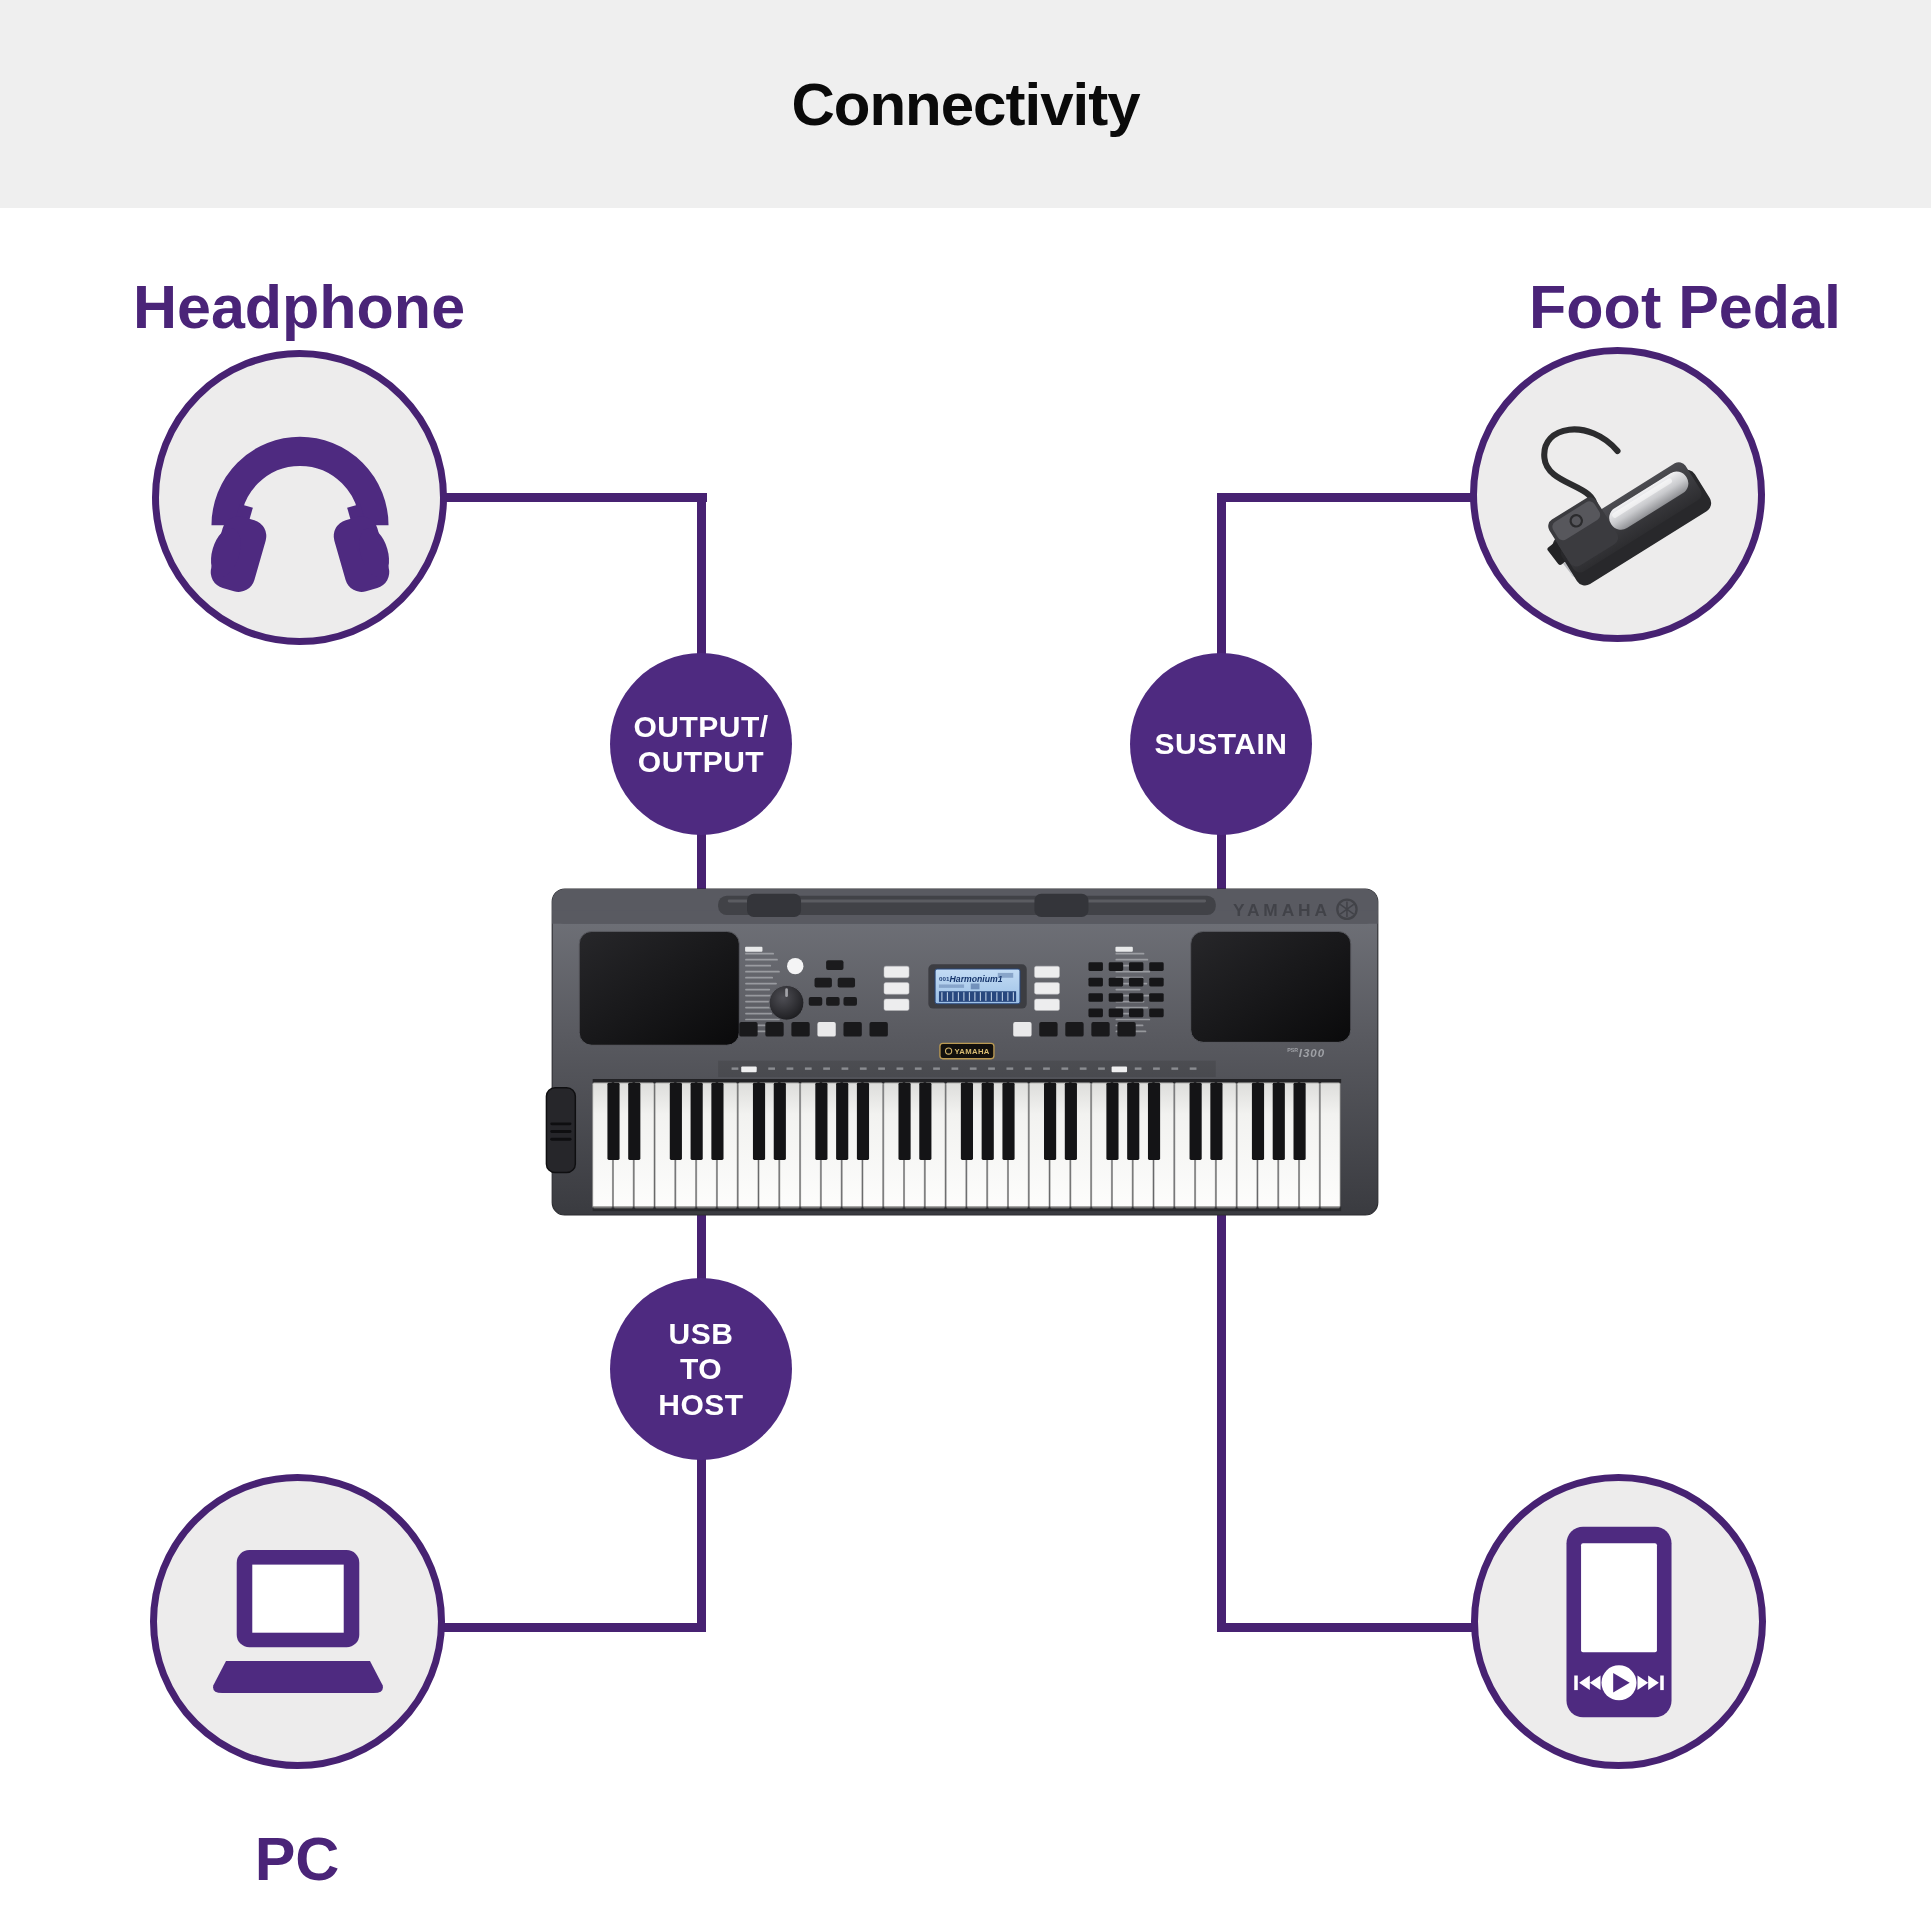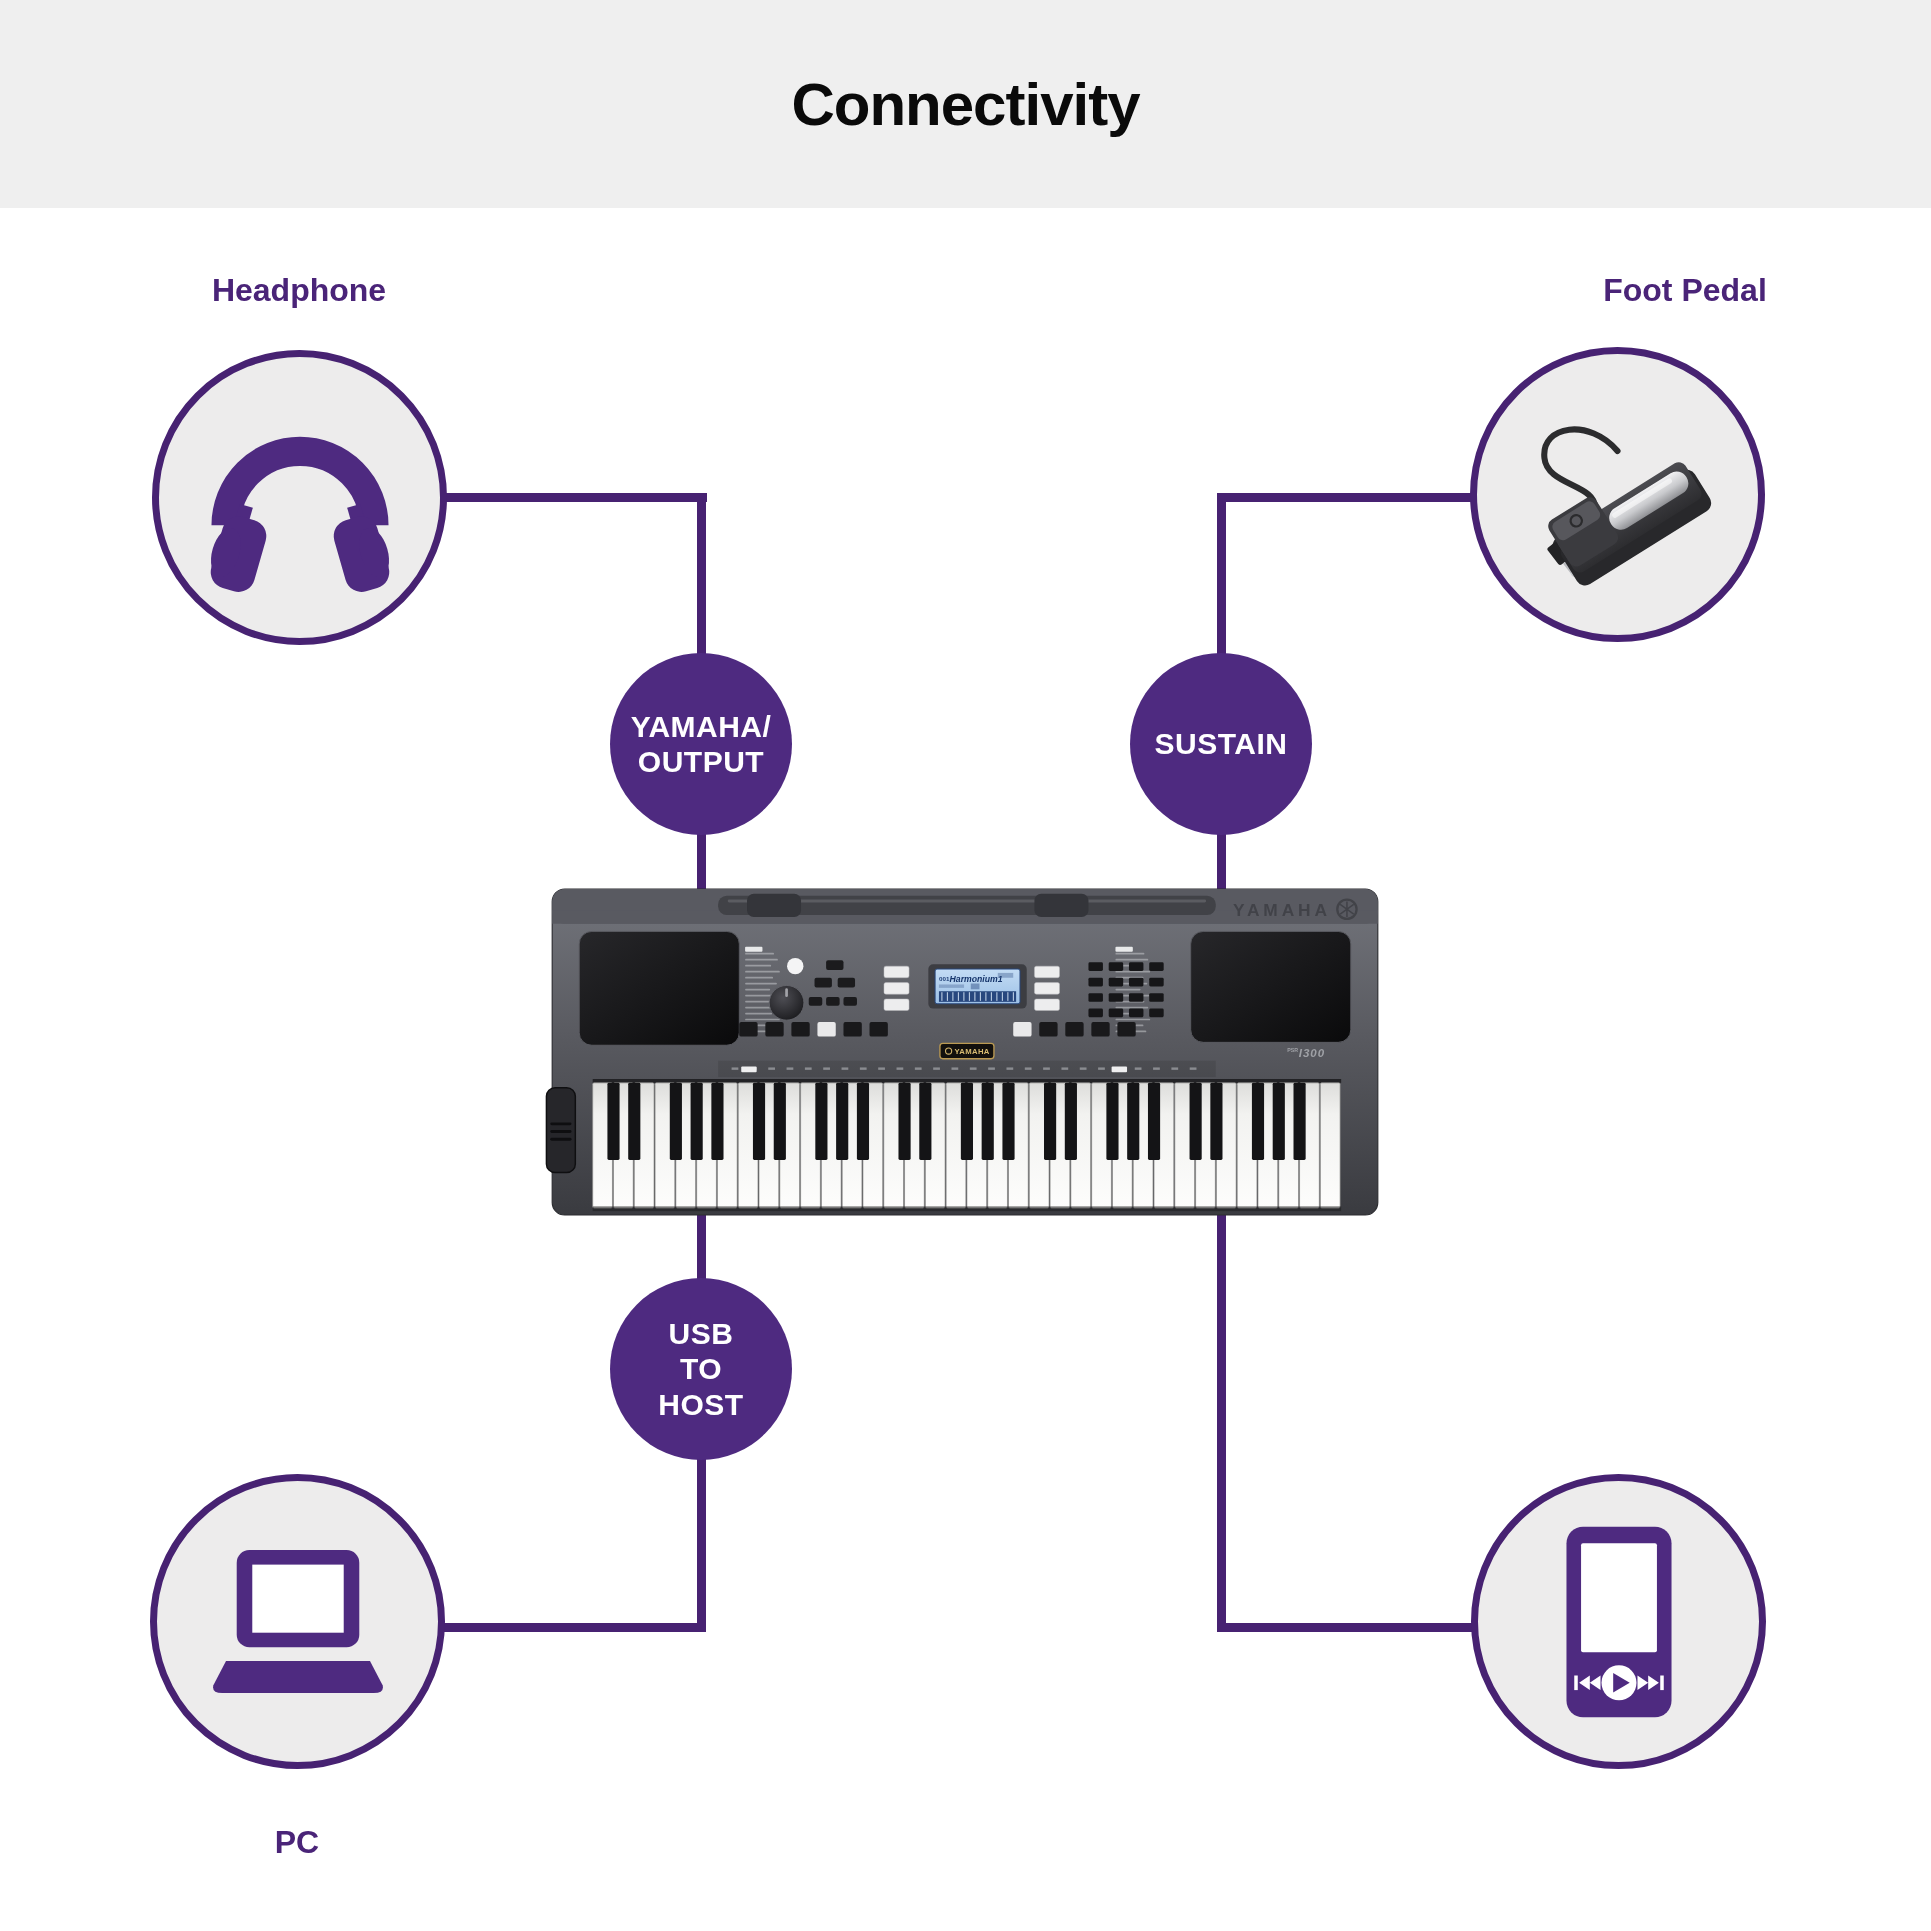--- a/index.html
+++ b/index.html
@@ -12,21 +12,21 @@
     background:var(--banner-bg);display:flex;align-items:center;justify-content:center;
   }
   .title{font-size:60px;font-weight:bold;color:#0a0a0a;letter-spacing:-1px;}
   .cline{position:absolute;background:var(--accent-line);z-index:1;}
   .node{
     position:absolute;width:295px;height:295px;border-radius:50%;
     background:var(--node-fill);border:7.7px solid var(--accent-line);
     box-sizing:border-box;display:flex;align-items:center;justify-content:center;z-index:3;
   }
   .node-label{
-    position:absolute;width:502px;text-align:center;font-size:32px;font-weight:bold;
+    position:absolute;width:502px;text-align:center;font-size:61px;font-weight:bold;
     color:var(--label-text);z-index:3;letter-spacing:0px;
   }
   .port{
     position:absolute;width:182px;height:182px;border-radius:50%;
     background:var(--accent-fill);color:#ffffff;z-index:3;
     display:flex;flex-direction:column;align-items:center;justify-content:center;
     font-size:30px;font-weight:bold;line-height:1.17;text-align:center;letter-spacing:0.5px;
   }
   .keyboard{position:absolute;left:552px;top:889px;width:826px;height:380px;z-index:2;}
   svg{display:block;}
@@ -125,21 +125,21 @@
           <circle cx="110" cy="172.5" r="18" fill="#ffffff"></circle>
           <path d="M104,162.5 l17,10 -17,10 z" fill="var(--accent-fill)"></path>
           <rect x="152.4" y="165" width="3.6" height="15" fill="#ffffff"></rect>
           <path d="M140,165 l11,7.5 -11,7.5 z M129,165 l11,7.5 -11,7.5 z" fill="#ffffff"></path>
         </g>
       </svg>
     </span>
   </div>
 
   <div class="port" style="left:610px;top:653px;">
-    <span>YAMAHA/</span>
+    <span>OUTPUT/</span>
     <span>OUTPUT</span>
   </div>
   <div class="port" style="left:1130px;top:653px;">
     <span>SUSTAIN</span>
   </div>
   <div class="port" style="left:610px;top:1278px;">
     <span>USB</span>
     <span>TO</span>
     <span>HOST</span>
   </div>

